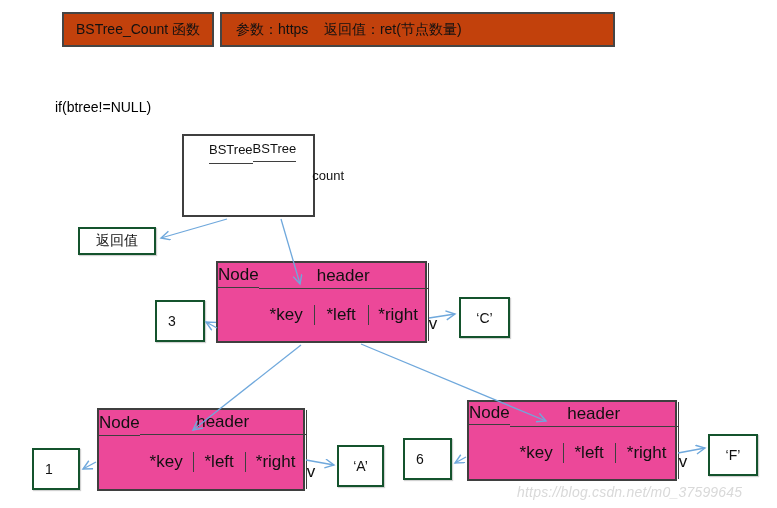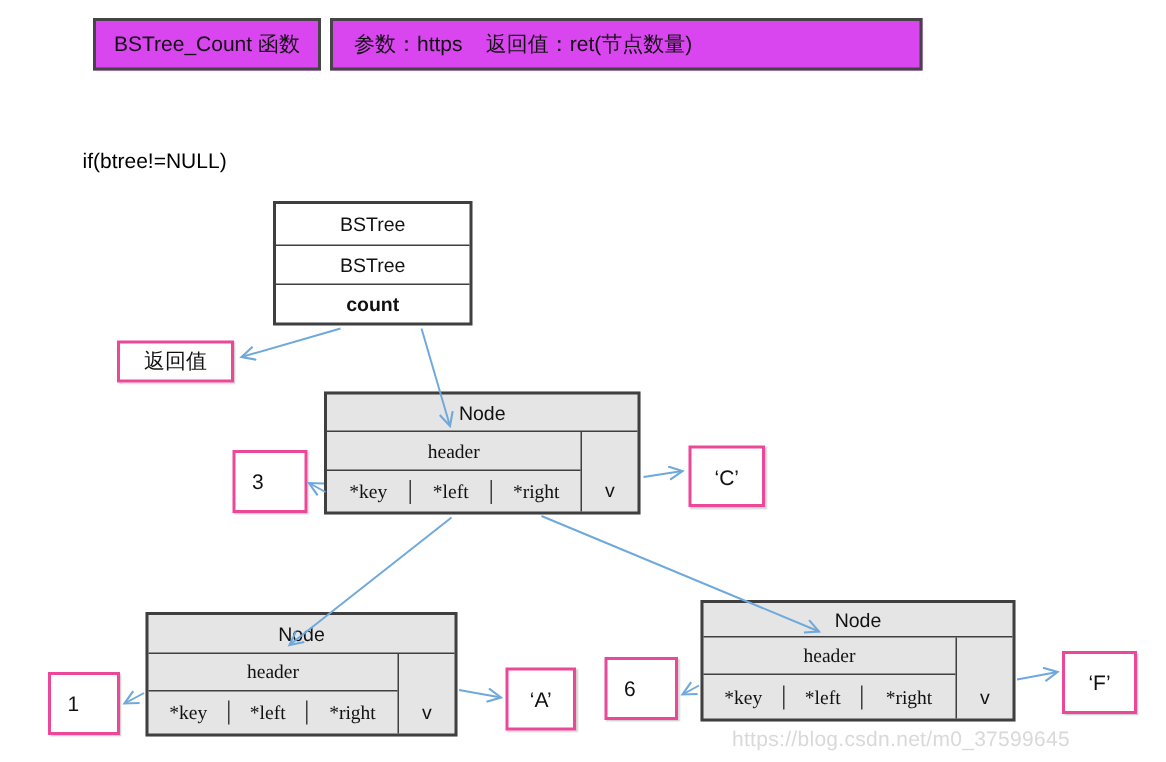--- a/index.html
+++ b/index.html
@@ -11,83 +11,81 @@
     background: #ffffff;
     font-family: "Liberation Sans", "DejaVu Sans", sans-serif;
     color: #111;
     overflow: hidden;
   }
 
   
   .tbox {
     position: absolute;
     border: 2px solid #454545;
-    background: #d946ef;
+    background: #c2410c;
     display: flex;
     align-items: center;
     font-size: 14px;
   }
   .tbox.center { justify-content: center; }
   .tbox.left   { justify-content: flex-start; padding-left: 14px; white-space: pre; }
 
   
   .code-text {
     position: absolute;
     font-size: 14px;
     color: #000;
   }
 
   
   .struct {
     position: absolute;
     border: 2px solid #3f3f3f;
     background: #fff;
     display: flex;
-    flex-direction: column;
+    flex-direction: row;
     font-size: 13px;
+    padding-left: 25px;
   }
   .srow {
     display: flex;
     align-items: center;
     justify-content: center;
     border-bottom: 1.5px solid #3f3f3f;
   }
   .srow:last-child { border-bottom: none; }
   .scell {
     display: flex;
     align-items: center;
     justify-content: center;
     border-right: 1.5px solid #3f3f3f;
     height: 100%;
-    font-weight: bold;
   }
   .scell:last-child { border-right: none; }
 
   
   .node-struct {
     position: absolute;
     border: 2px solid #3f3f3f;
-    background: #e5e5e5;
-    display: flex;
-    flex-direction: column;
-    font-size: 13px;
+    background: #ec4899;
+    display: flex;
+    font-size: 17px;
   }
   .nt-title {
     display: flex;
     align-items: center;
     justify-content: center;
     border-bottom: 1.5px solid #3f3f3f;
     flex: 0 0 auto;
   }
   .nt-body { flex: 1; display: flex; }
   .nt-main {
     display: flex;
     flex-direction: column;
     border-right: 1.5px solid #3f3f3f;
-    font-family: Liberation Serif, serif;
   }
   .nt-header {
     display: flex;
     align-items: center;
     justify-content: center;
     border-bottom: 1.5px solid #3f3f3f;
     flex: 0 0 auto;
   }
   .nt-cells { flex: 1; display: flex; align-items: center; }
   .nt-cell {
@@ -101,45 +99,46 @@
     flex: 1;
     display: flex;
     align-items: flex-end;
     justify-content: center;
     padding-bottom: 7px;
   }
 
   
   .vbox {
     position: absolute;
-    border: 2px solid #ec4899;
+    border: 2px solid #14532d;
     background: #fff;
     box-shadow: 1px 1px 1px rgba(0,0,0,0.18);
     display: flex;
     align-items: center;
     font-size: 14px;
   }
   .vbox.center { justify-content: center; }
   .vbox.left   { justify-content: flex-start; padding-left: 11px; }
 
   
   svg.arrows {
     position: absolute;
     left: 0; top: 0;
     width: 777px; height: 508px;
     pointer-events: none;
   }
 
   .watermark {
     position: absolute;
-    left: 488px;
+    left: 517px;
     top: 484px;
     font-size: 14px;
     color: #d9d9d9;
     letter-spacing: 0.2px;
+    font-style: italic;
   }
 </style>
 </head>
 <body>
 
 <div class="canvas">
 
   <div class="tbox center" style="left:62px; top:12px; width:152px; height:35px;">
     <span>BSTree_Count 函数</span>
   </div>

